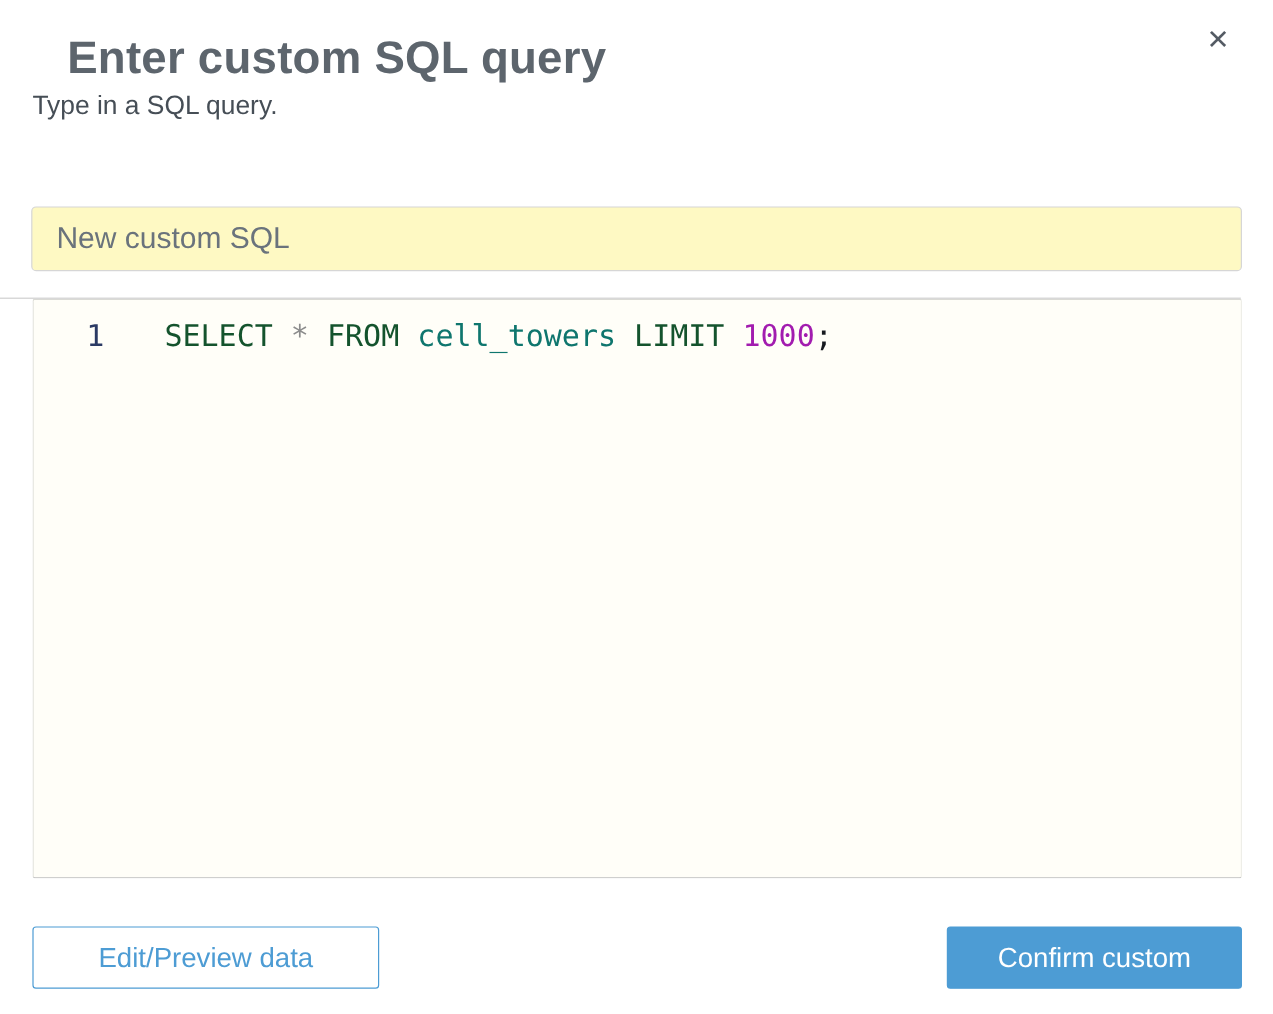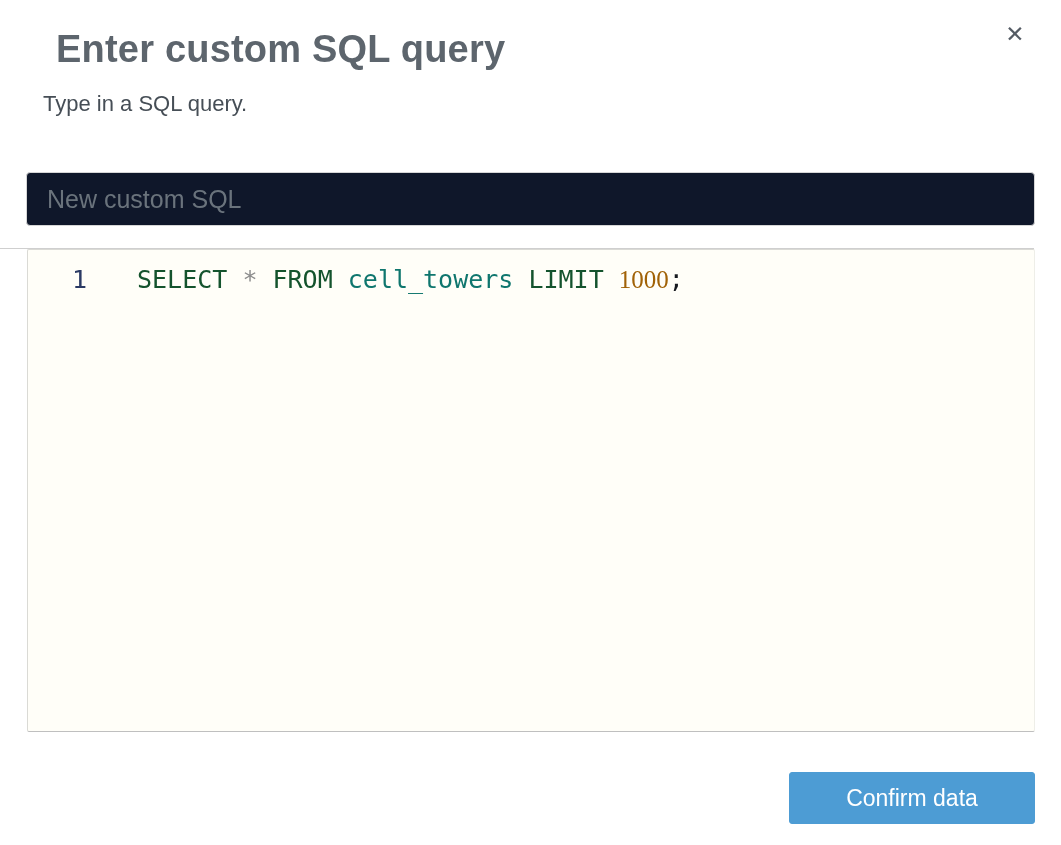--- a/index.html
+++ b/index.html
@@ -38,40 +38,40 @@
     font-size: 23px;
     line-height: 32px;
     color: #545b64;
     cursor: pointer;
     font-family: "DejaVu Sans", sans-serif;
   }
   .modal-subtitle {
     position: absolute;
     left: 27px;
     top: 73px;
-    margin: 16px;
+    margin: 0;
     font-size: 22px;
     line-height: 30px;
     font-weight: 400;
     color: #464e56;
   }
   .name-input {
     position: absolute;
     left: 26px;
     top: 172px;
     width: 1009px;
     height: 54px;
     box-sizing: border-box;
     border: 1px solid #d6d6d6;
     border-radius: 4px;
     padding: 0 20px;
     font-family: "Liberation Sans", sans-serif;
     font-size: 25px;
     color: #6a737c;
-    background: #0f172a;
+    background: #fef9c3;
     outline: none;
   }
   .editor-topline {
     position: absolute;
     left: 0;
     top: 248px;
     width: 1034px;
     height: 1px;
     background: #cfcfcf;
   }
@@ -104,21 +104,21 @@
     color: #2b3a64;
     flex: none;
   }
   .code {
     padding-left: 50px;
     color: #16191f;
   }
   .tok-keyword     { color: #14532d; }
   .tok-operator    { color: #8c8c8c; }
   .tok-identifier  { color: #0f766e; }
-  .tok-number      { color: #a16207; font-family: Liberation Serif, serif; }
+  .tok-number      { color: #a21caf; }
   .tok-punctuation { color: #16191f; }
   .tok-plain       { color: #16191f; }
   .btn {
     position: absolute;
     top: 772px;
     height: 52px;
     box-sizing: border-box;
     border-radius: 3px;
     font-family: "Liberation Sans", sans-serif;
     font-size: 23px;
@@ -155,16 +155,17 @@
   <input class="name-input" type="text" value="New custom SQL" style="">
 
   <div class="editor-topline"></div>
 
   <div class="sql-editor">
     <div id="code-lines">
         <div class="code-line"><span class="gutter">1</span><span class="code"><span class="tok-keyword">SELECT</span><span class="tok-plain"> </span><span class="tok-operator">*</span><span class="tok-plain"> </span><span class="tok-keyword">FROM</span><span class="tok-plain"> </span><span class="tok-identifier">cell_towers</span><span class="tok-plain"> </span><span class="tok-keyword">LIMIT</span><span class="tok-plain"> </span><span class="tok-number">1000</span><span class="tok-punctuation">;</span></span></div>
       </div>
   </div>
 
+  <button class="btn btn-outline">Edit/Preview data</button>
 
-  <button class="btn btn-primary">Confirm data</button>
+  <button class="btn btn-primary">Confirm custom</button>
 
 </div>
 
 </body></html>

